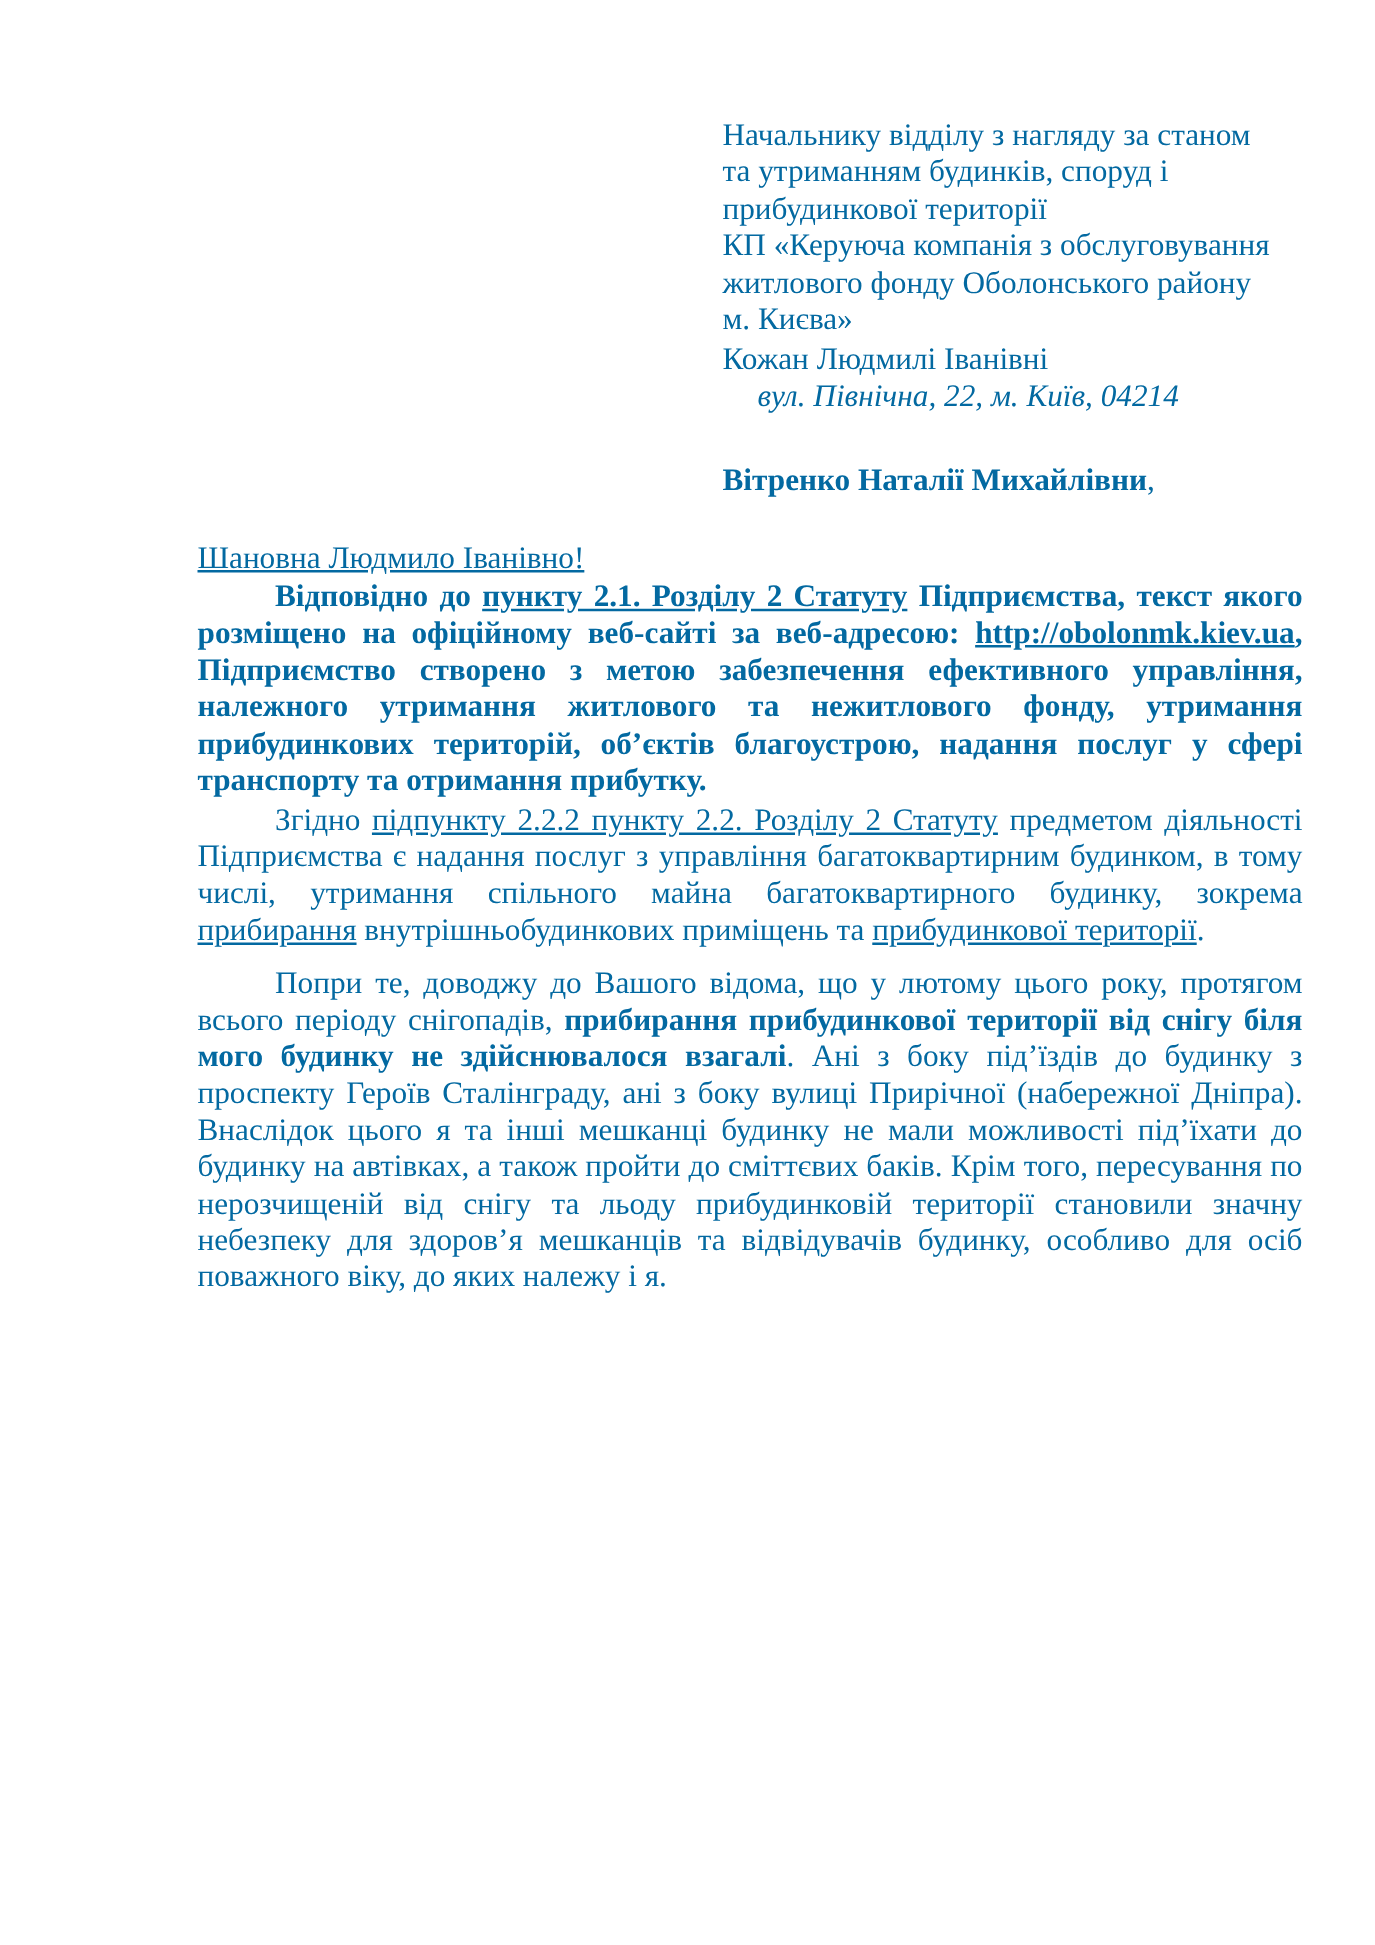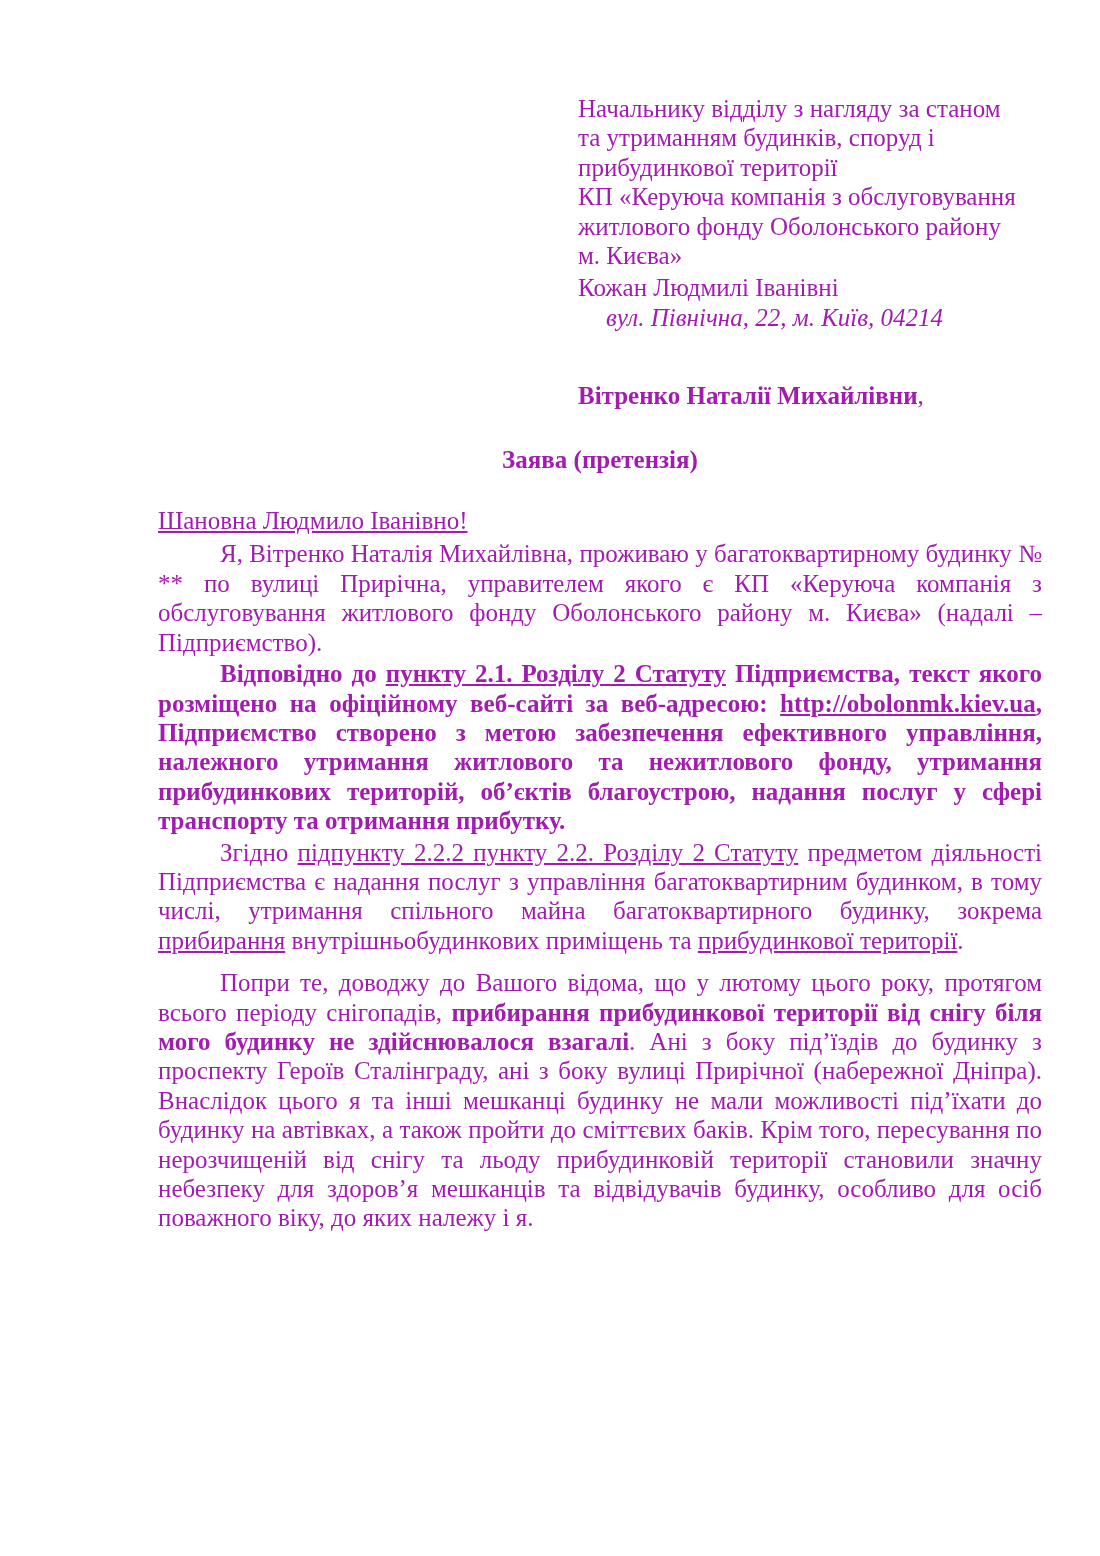--- a/index.html
+++ b/index.html
@@ -6,21 +6,21 @@
     margin: 0;
     padding: 0;
     background: #e8e8e8;
   }
   .page {
     position: relative;
     width: 1100px;
     height: 1556px;
     margin: 0 auto;
     background: #ffffff;
-    color: #a21caf;
+    color: #0369a1;
     font-family: "Liberation Serif", "DejaVu Serif", serif;
     font-size: 25px;
     line-height: 29.4px;
     overflow: hidden;
     box-sizing: border-box;
     padding-top: 94px;
   }
   .content {
     margin-left: 158px;
     width: 884px;
@@ -33,21 +33,21 @@
   .recipient-org { }
   .recipient-name {
     font-weight: normal;
     margin-top: 3px;
   }
   .recipient-address {
     font-style: italic;
     margin-left: 28px;
   }
   .sender-name-line {
-    margin-top: 49px;
+    margin-top: 38px;
   }
   .sender-name-line .name { font-weight: bold; }
   .sender-details { }
   
   .doc-title {
     margin-top: 34px;
     text-align: center;
     font-weight: bold;
     font-size: 25px;
   }
@@ -80,25 +80,23 @@
 прибудинкової території
 КП «Керуюча компанія з обслуговування
 житлового фонду Оболонського району
 м. Києва»</div>
       <div class="recipient-name">Кожан Людмилі Іванівні</div>
       <div class="recipient-address">вул. Північна, 22, м. Київ, 04214</div>
 
       <div class="sender-name-line"><span class="name">Вітренко Наталії Михайлівни</span><span>,</span></div>
     </div>
 
-    <div class="doc-title">Заява (претензія)</div>
 
     <div class="salutation">Шановна Людмило Іванівно!</div>
 
-    <p class="para p1"><span>Я, Вітренко Наталія Михайлівна, проживаю у багатоквартирному будинку № ** по вулиці Прирічна, управителем якого є КП «Керуюча компанія з обслуговування житлового фонду Оболонського району м. Києва» (надалі – Підприємство).</span></p>
 
     <p class="para p2"><span>Відповідно до </span><span class="u">пункту 2.1. Розділу 2 Статуту</span><span> Підприємства, текст якого розміщено на офіційному веб-сайті за веб-адресою: </span><span class="u">http://obolonmk.kiev.ua</span><span>, Підприємство створено з метою забезпечення ефективного управління, належного утримання житлового та нежитлового фонду, утримання прибудинкових територій, об’єктів благоустрою, надання послуг у сфері транспорту та отримання прибутку.</span></p>
 
     <p class="para p3"><span>Згідно </span><span class="u">підпункту 2.2.2 пункту 2.2. Розділу 2 Статуту</span><span> предметом діяльності Підприємства є надання послуг з управління багатоквартирним будинком, в тому числі, утримання спільного майна багатоквартирного будинку, зокрема </span><span class="u">прибирання</span><span> внутрішньобудинкових приміщень та </span><span class="u">прибудинкової території</span><span>.</span></p>
 
     <p class="para p4"><span>Попри те, доводжу до Вашого відома, що у лютому цього року, протягом всього періоду снігопадів, </span><span class="b">прибирання прибудинкової території від снігу біля мого будинку не здійснювалося взагалі</span><span>. Ані з боку під’їздів до будинку з проспекту Героїв Сталінграду, ані з боку вулиці Прирічної (набережної Дніпра). Внаслідок цього я та інші мешканці будинку не мали можливості під’їхати до будинку на автівках, а також пройти до сміттєвих баків. Крім того, пересування по нерозчищеній від снігу та льоду прибудинковій території становили значну небезпеку для здоров’я мешканців та відвідувачів будинку, особливо для осіб поважного віку, до яких належу і я.</span></p>
 
   </div>
 </div>
 

